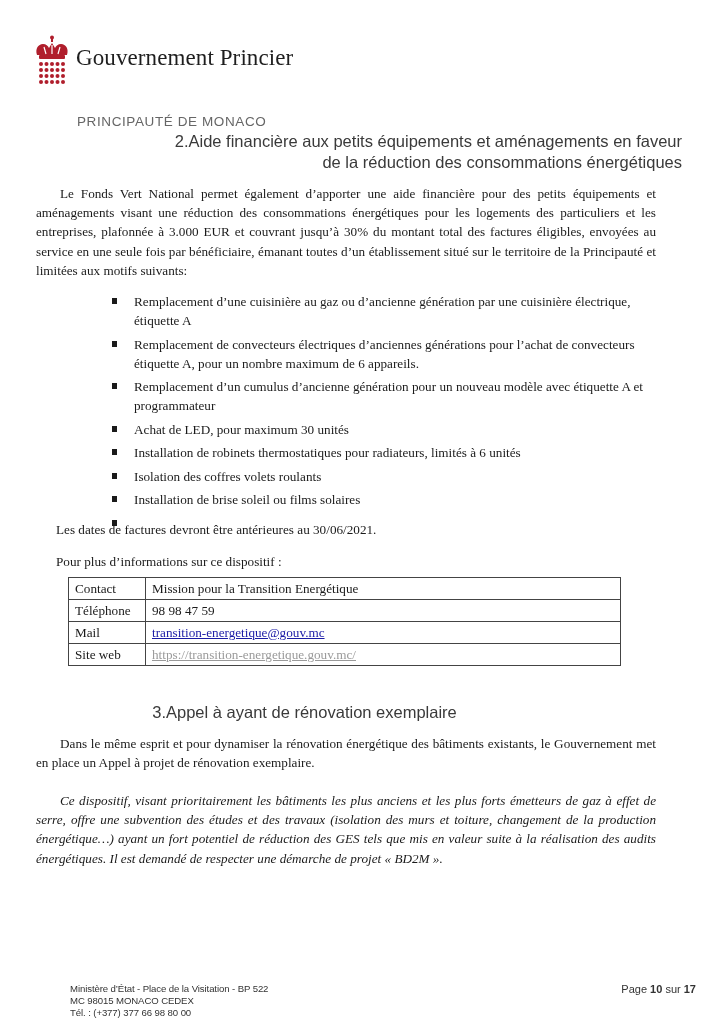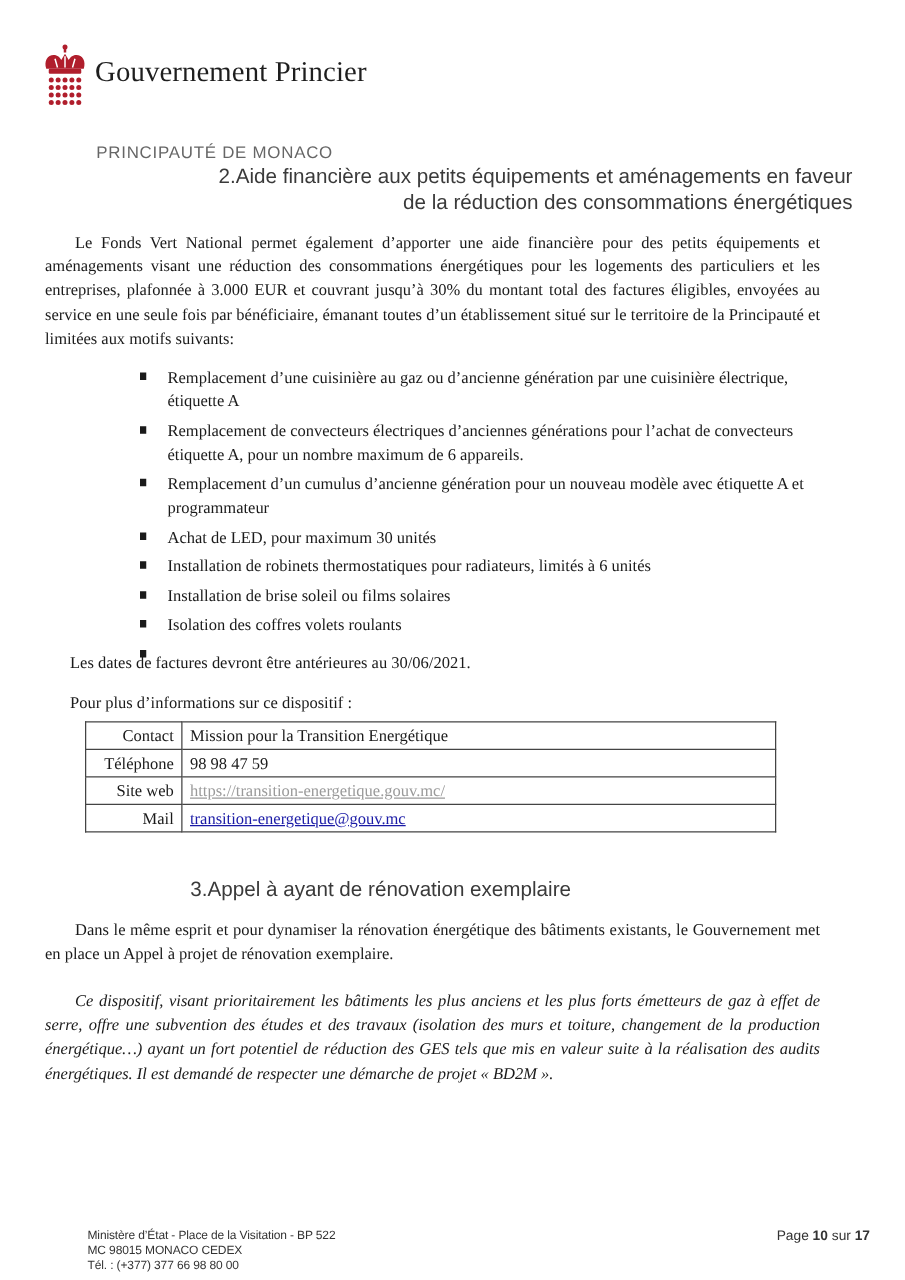--- a/index.html
+++ b/index.html
@@ -29,21 +29,21 @@
     .p3b { top: 791px; font-style: italic; }
 
     
     .bullets { position: absolute; left: 96px; top: 280px; width: 570px; margin: 12px; padding: 0; list-style: none; font-size: 13.2px; line-height: 19px; color: #1a1a1a; }
     .bullets li { position: relative; padding-left: 26px; margin-bottom: 4.5px; }
     .bullets li .sq { position: absolute; left: 4px; top: 6px; width: 5px; height: 6px; background: #1a1a1a; }
 
     
     .contact-table { position: absolute; left: 68px; top: 577px; width: 553px; border-collapse: collapse; font-size: 13.2px; }
     .contact-table td { border: 1.5px solid #444; height: 21px; padding: 0 6px; vertical-align: middle; line-height: 16px; }
-    .contact-table td.lbl { width: 64px; text-align: right; }
+    .contact-table td.lbl { width: 64px; }
     .link-mail { color: #1a1aa6; text-decoration: underline; }
     .link-web { color: #9a9a9a; text-decoration: underline; }
 
     
     .footer-addr { position: absolute; left: 70px; top: 943px; font-size: 9.6px; line-height: 12.2px; color: #333; letter-spacing: -0.1px; }
     .footer-page { position: absolute; right: 28px; top: 943px; font-size: 11px; color: #333; }
     .footer-page b { font-weight: bold; }
   </style>
 </head>
 <body>
@@ -91,46 +91,46 @@
 </div>
 
 <p class="para indent p1 serif" style="margin:0">Le Fonds Vert National permet également d’apporter une aide financière pour des petits équipements et aménagements visant une réduction des consommations énergétiques pour les logements des particuliers et les entreprises, plafonnée à 3.000 EUR et couvrant jusqu’à 30% du montant total des factures éligibles, envoyées au service en une seule fois par bénéficiaire, émanant toutes d’un établissement situé sur le territoire de la Principauté et limitées aux motifs suivants:</p>
 
 <ul class="bullets serif">
   <li><span class="sq"></span><span>Remplacement d’une cuisinière au gaz ou d’ancienne génération par une cuisinière électrique, étiquette A</span></li>
   <li><span class="sq"></span><span>Remplacement de convecteurs électriques d’anciennes générations pour l’achat de convecteurs étiquette A, pour un nombre maximum de 6 appareils.</span></li>
   <li><span class="sq"></span><span>Remplacement d’un cumulus d’ancienne génération pour un nouveau modèle avec étiquette A et programmateur</span></li>
   <li><span class="sq"></span><span>Achat de LED, pour maximum 30 unités</span></li>
   <li><span class="sq"></span><span>Installation de robinets thermostatiques pour radiateurs, limités à 6 unités</span></li>
+  <li><span class="sq"></span><span>Isolation des coffres volets roulants</span></li>
   <li><span class="sq"></span><span>Installation de brise soleil ou films solaires</span></li>
-  <li><span class="sq"></span><span>Isolation des coffres volets roulants</span></li>
   <li><span class="sq"></span></li>
 </ul>
 
 <p class="para p-dates serif" style="margin:0">Les dates de factures devront être antérieures au 30/06/2021.</p>
 
 <p class="para p-info serif" style="margin:0">Pour plus d’informations sur ce dispositif :</p>
 
 <table class="contact-table serif">
   <tbody>
       <tr>
     <td class="lbl">Contact</td>
     <td>Mission pour la Transition Energétique</td>
   </tr>
   <tr>
     <td class="lbl">Téléphone</td>
     <td>98 98 47 59</td>
   </tr>
   <tr>
+    <td class="lbl">Mail</td>
+    <td><span class="link-mail">transition-energetique@gouv.mc</span></td>
+  </tr>
+  <tr>
     <td class="lbl">Site web</td>
     <td><span class="link-web">https://transition-energetique.gouv.mc/</span></td>
-  </tr>
-  <tr>
-    <td class="lbl">Mail</td>
-    <td><span class="link-mail">transition-energetique@gouv.mc</span></td>
   </tr>
 </tbody>
   </table>
 
 <div class="heading h3">
   <span class="num">3.</span><span>Appel à ayant de rénovation exemplaire</span>
 </div>
 
 <p class="para indent p3a serif" style="margin:0">Dans le même esprit et pour dynamiser la rénovation énergétique des bâtiments existants, le Gouvernement met en place un Appel à projet de rénovation exemplaire.</p>
 <p class="para indent p3b serif" style="margin:0">Ce dispositif, visant prioritairement les bâtiments les plus anciens et les plus forts émetteurs de gaz à effet de serre, offre une subvention des études et des travaux (isolation des murs et toiture, changement de la production énergétique…) ayant un fort potentiel de réduction des GES tels que mis en valeur suite à la réalisation des audits énergétiques. Il est demandé de respecter une démarche de projet « BD2M ».</p>

